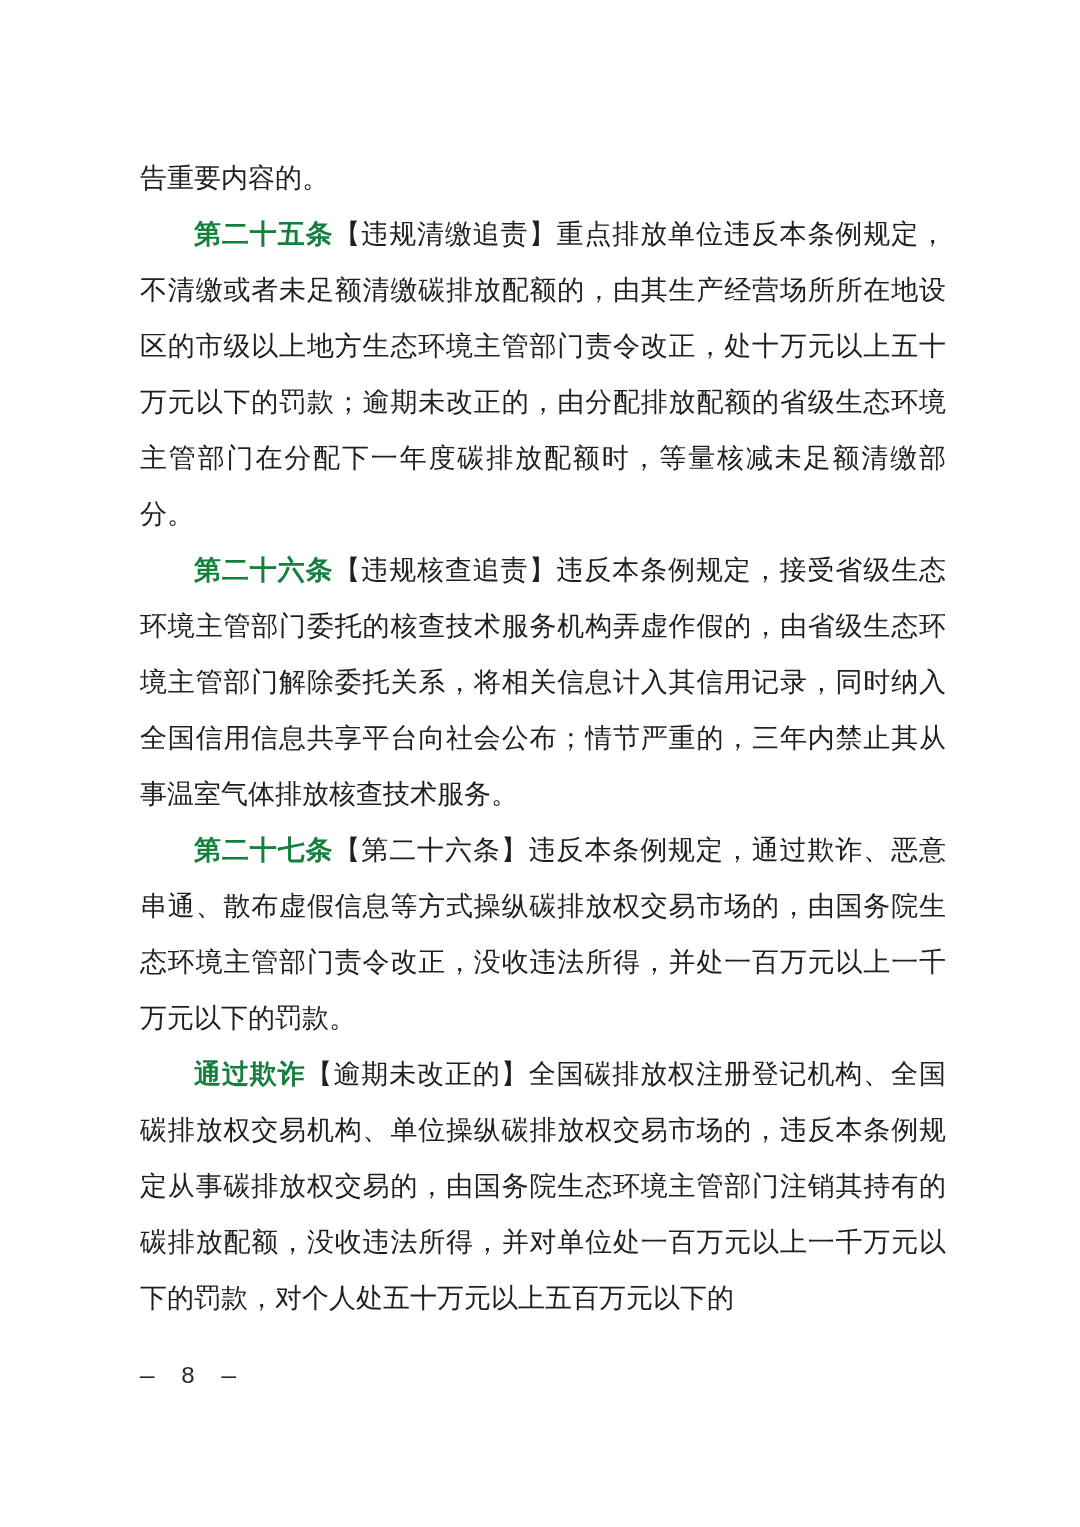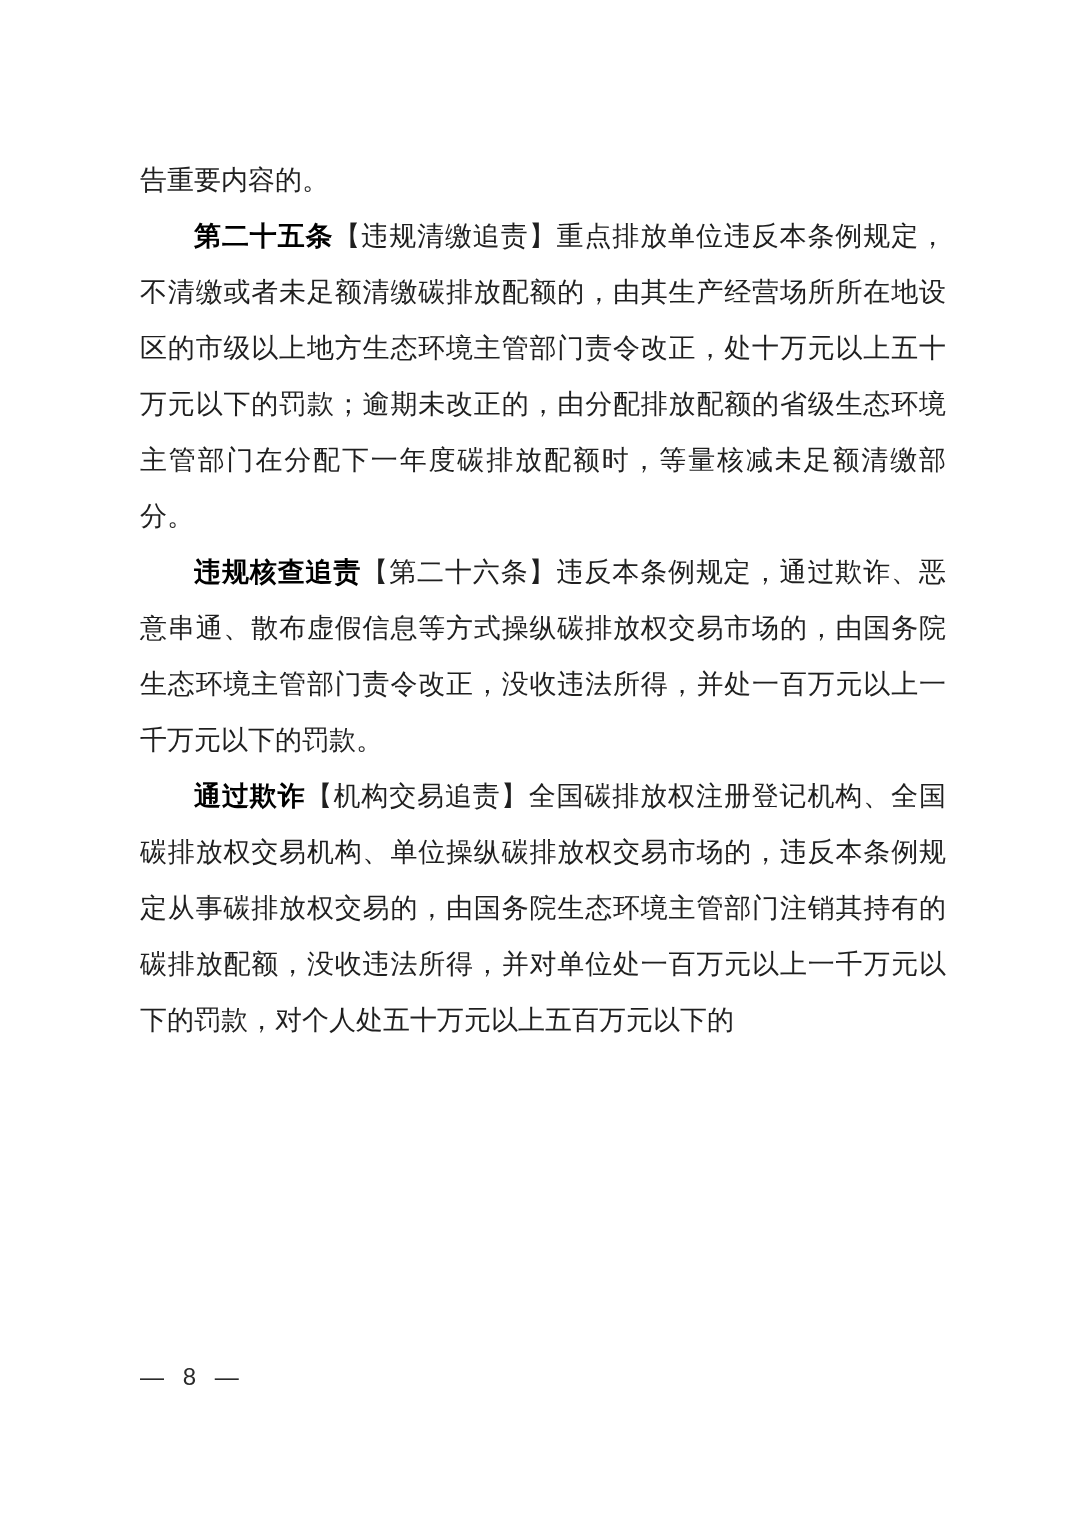--- a/index.html
+++ b/index.html
@@ -6,21 +6,21 @@
     margin: 0;
     padding: 0;
     background: #ffffff;
   }
   .page {
     position: relative;
     width: 1080px;
     height: 1527px;
     background: #ffffff;
     overflow: hidden;
-    font-family: Liberation Sans, sans-serif;
+    font-family: Liberation Mono, monospace;
     color: #1f1f1f;
   }
   .content {
     position: absolute;
     left: 140px;
     top: 152px;
     width: 806px;
     font-size: 27px;
     line-height: 56px;
     text-align: justify;
@@ -29,21 +29,21 @@
   .content p {
     margin: 0;
     padding: 0;
     text-indent: 2em;
   }
   .content p.no-indent {
     text-indent: 0;
   }
   .article-heading {
     font-weight: bold;
-    color: #000000;
+    color: #15803d;
   }
   .article-tag {
     font-weight: normal;
   }
   .footer {
     position: absolute;
     left: 140px;
     top: 1362px;
     font-size: 24px;
     line-height: 30px;
@@ -55,23 +55,24 @@
 <body>
 
 <div class="page">
 
   <div class="content">
 
     <p class="no-indent"><span>告重要内容的。</span></p>
 
     <p><span class="article-heading">第二十五条</span><span class="article-tag">【违规清缴追责】</span><span>重点排放单位违反本条例规定，不清缴或者未足额清缴碳排放配额的，由其生产经营场所所在地设区的市级以上地方生态环境主管部门责令改正，处十万元以上五十万元以下的罚款；逾期未改正的，由分配排放配额的省级生态环境主管部门在分配下一年度碳排放配额时，等量核减未足额清缴部分。</span></p>
 
+    <p><span class="article-heading">第二十六条</span><span class="article-tag">【违规核查追责】</span><span>违反本条例规定，接受省级生态环境主管部门委托的核查技术服务机构弄虚作假的，由省级生态环境主管部门解除委托关系，将相关信息计入其信用记录，同时纳入全国信用信息共享平台向社会公布；情节严重的，三年内禁止其从事温室气体排放核查技术服务。</span></p>
 
-    <p><span class="article-heading">违规核查追责</span><span class="article-tag">【第二十六条】</span><span>违反本条例规定，通过欺诈、恶意串通、散布虚假信息等方式操纵碳排放权交易市场的，由国务院生态环境主管部门责令改正，没收违法所得，并处一百万元以上一千万元以下的罚款。</span></p>
+    <p><span class="article-heading">第二十七条</span><span class="article-tag">【第二十六条】</span><span>违反本条例规定，通过欺诈、恶意串通、散布虚假信息等方式操纵碳排放权交易市场的，由国务院生态环境主管部门责令改正，没收违法所得，并处一百万元以上一千万元以下的罚款。</span></p>
 
 
-    <p><span class="article-heading">通过欺诈</span><span class="article-tag">【机构交易追责】</span><span>全国碳排放权注册登记机构、全国碳排放权交易机构、单位操纵碳排放权交易市场的，违反本条例规定从事碳排放权交易的，由国务院生态环境主管部门注销其持有的碳排放配额，没收违法所得，并对单位处一百万元以上一千万元以下的罚款，对个人处五十万元以上五百万元以下的</span></p>
+    <p><span class="article-heading">通过欺诈</span><span class="article-tag">【逾期未改正的】</span><span>全国碳排放权注册登记机构、全国碳排放权交易机构、单位操纵碳排放权交易市场的，违反本条例规定从事碳排放权交易的，由国务院生态环境主管部门注销其持有的碳排放配额，没收违法所得，并对单位处一百万元以上一千万元以下的罚款，对个人处五十万元以上五百万元以下的</span></p>
 
   </div>
 
   <div class="footer">— 8 —</div>
 
 </div>
 
 </body></html>

